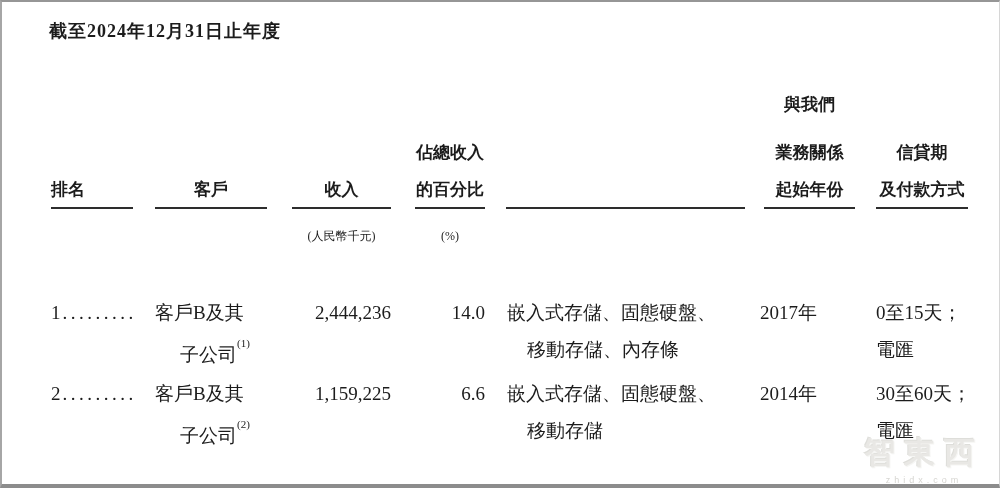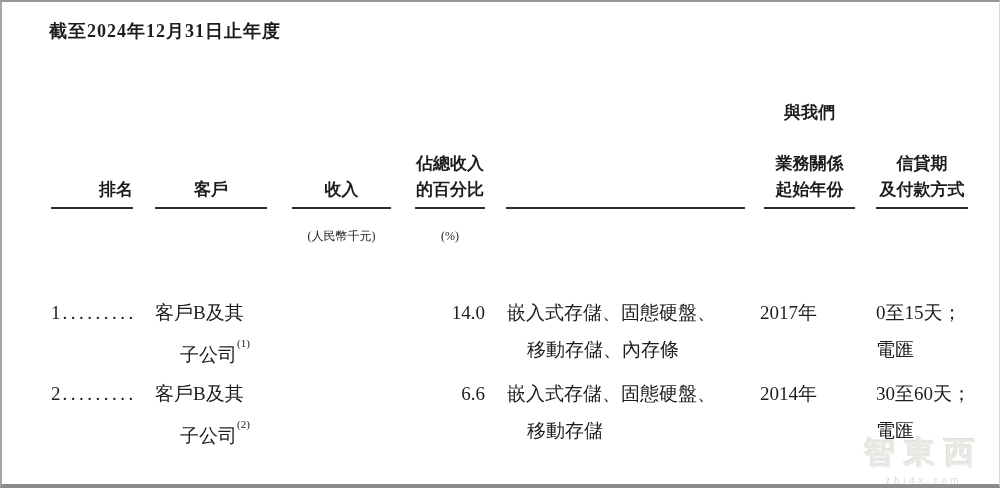--- a/index.html
+++ b/index.html
@@ -29,24 +29,24 @@
   .c1 { left:49px;  width:82px;  }
   .c2 { left:153px; width:112px; }
   .c3 { left:290px; width:99px;  }
   .c4 { left:413px; width:70px;  }
   .c5 { left:504px; width:239px; }
   .c6 { left:762px; width:91px;  }
   .c7 { left:874px; width:92px;  }
 
   
   .hdr { font-weight:bold; font-size:17px; line-height:21px; text-align:center; }
-  .hr1 { top:100px; }
-  .hr2 { top:151px;font-family:Liberation Serif, serif; }
+  .hr1 { top:92px; }
+  .hr2 { top:140px;font-family:Liberation Serif, serif; }
   .hr3 { top:177px; }
-  .hdr.left { text-align:right; }
+  .hdr.left { text-align:left; }
 
   .rule { top:205px; height:0; border-top:2px solid #2d2d2d; }
 
   .sub { top:224px; font-size:12px; text-align:center; line-height:20px; }
 
   
   .cell { font-size:19px; line-height:24px; }
   .r1a { top:299px; }
   .r1b { top:336px; }
   .r2a { top:380px; }
@@ -113,30 +113,32 @@
   <div class="abs rule c5 fg"></div>
   <div class="abs rule c6 fg"></div>
   <div class="abs rule c7 fg"></div>
 
   <div class="abs sub c3 fg">(人民幣千元)</div>
   <div class="abs sub c4 fg">(%)</div>
 
   <div class="abs cell r1a c1 fg"><span>1</span><span class="dots">.........</span></div>
   <div class="abs cell r1a c2 fg">客戶B及其</div>
   <div class="abs cell r1b ind-cust fg"><span>子公司</span><sup class="note">(1)</sup></div>
+  <div class="abs cell r1a c3 num fg">2,444,236</div>
   <div class="abs cell r1a c4 num fg">14.0</div>
   <div class="abs cell r1a prod fg">嵌入式存儲、固態硬盤、</div>
   <div class="abs cell r1b ind-prod fg">移動存儲、內存條</div>
   <div class="abs cell r1a year fg">2017年</div>
   <div class="abs cell r1a c7 ctr fg">0至15天；</div>
   <div class="abs cell r1b c7 ctr fg">電匯</div>
 
   <div class="abs cell r2a c1 fg"><span>2</span><span class="dots">.........</span></div>
   <div class="abs cell r2a c2 fg">客戶B及其</div>
   <div class="abs cell r2b ind-cust fg"><span>子公司</span><sup class="note">(2)</sup></div>
+  <div class="abs cell r2a c3 num fg">1,159,225</div>
   <div class="abs cell r2a c4 num fg">6.6</div>
   <div class="abs cell r2a prod fg">嵌入式存儲、固態硬盤、</div>
   <div class="abs cell r2b ind-prod fg">移動存儲</div>
   <div class="abs cell r2a year fg">2014年</div>
   <div class="abs cell r2a c7 ctr fg">30至60天；</div>
   <div class="abs cell r2b c7 ctr fg">電匯</div>
 
 </div>
 
 </body></html>

